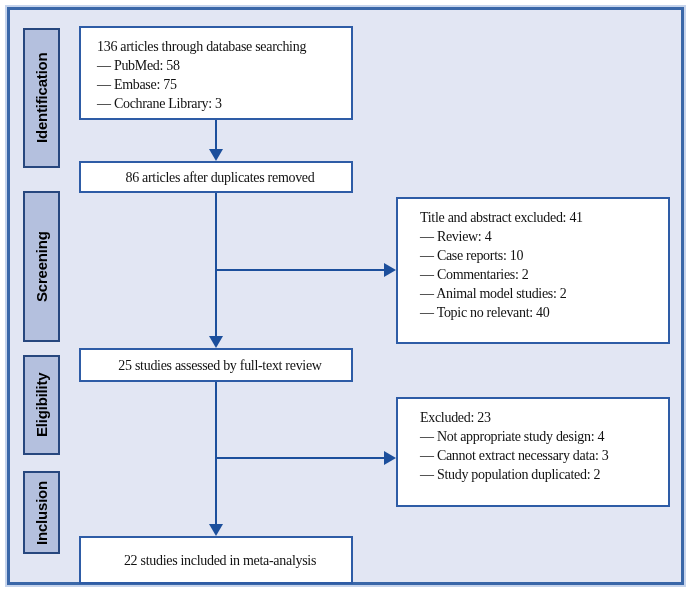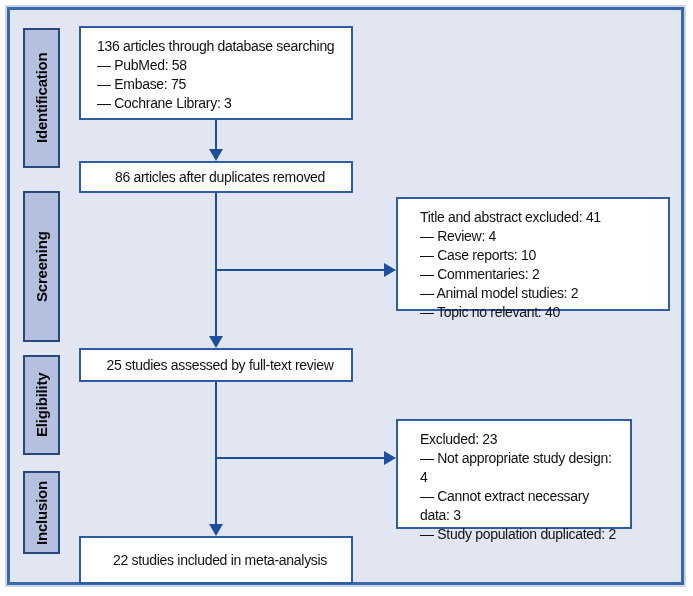--- a/index.html
+++ b/index.html
@@ -40,20 +40,21 @@
   }
   .flowbox {
     position: absolute;
     box-sizing: border-box;
     background: #ffffff;
     border: 2px solid #2e5ca6;
     font-size: 14px;
     letter-spacing: -0.3px;
     line-height: 19px;
     color: #111111;
+    font-family: Liberation Serif, serif;
   }
   .flowbox.centered {
     display: flex;
     align-items: center;
     justify-content: center;
     text-align: center;
     padding-left: 8px;
   }
   .flowbox.list {
     padding: 9px 8px 0 16px;
@@ -94,30 +95,30 @@
     <div>— Embase: 75</div>
     <div>— Cochrane Library: 3</div>
   </div>
 
   <div class="flowbox centered" style="left:79px; top:161px; width:274px; height:32px;">86 articles after duplicates removed</div>
 
   <div class="flowbox centered" style="left:79px; top:348px; width:274px; height:34px;">25 studies assessed by full-text review</div>
 
   <div class="flowbox centered" style="left:79px; top:536px; width:274px; height:48px;">22 studies included in meta-analysis</div>
 
-  <div class="flowbox list rt" style="left:396px; top:197px; width:274px; height:114px;">
+  <div class="flowbox list rt" style="left:396px; top:197px; width:274px; height:147px;">
     <div>Title and abstract excluded: 41</div>
     <div>— Review: 4</div>
     <div>— Case reports: 10</div>
     <div>— Commentaries: 2</div>
     <div>— Animal model studies: 2</div>
     <div>— Topic no relevant: 40</div>
   </div>
 
-  <div class="flowbox list rt" style="left:396px; top:397px; width:236px; height:110px;margin-top:22px;">
+  <div class="flowbox list rt" style="left:396px; top:397px; width:274px; height:110px;">
     <div>Excluded: 23</div>
     <div>— Not appropriate study design: 4</div>
     <div>— Cannot extract necessary data: 3</div>
     <div>— Study population duplicated: 2</div>
   </div>
 
   <div class="vline" style="left:215px; top:120px; height:30px;"></div>
   <div class="arrow-down" style="left:209px; top:149px;"></div>
 
   <div class="vline" style="left:215px; top:193px; height:144px;"></div>

